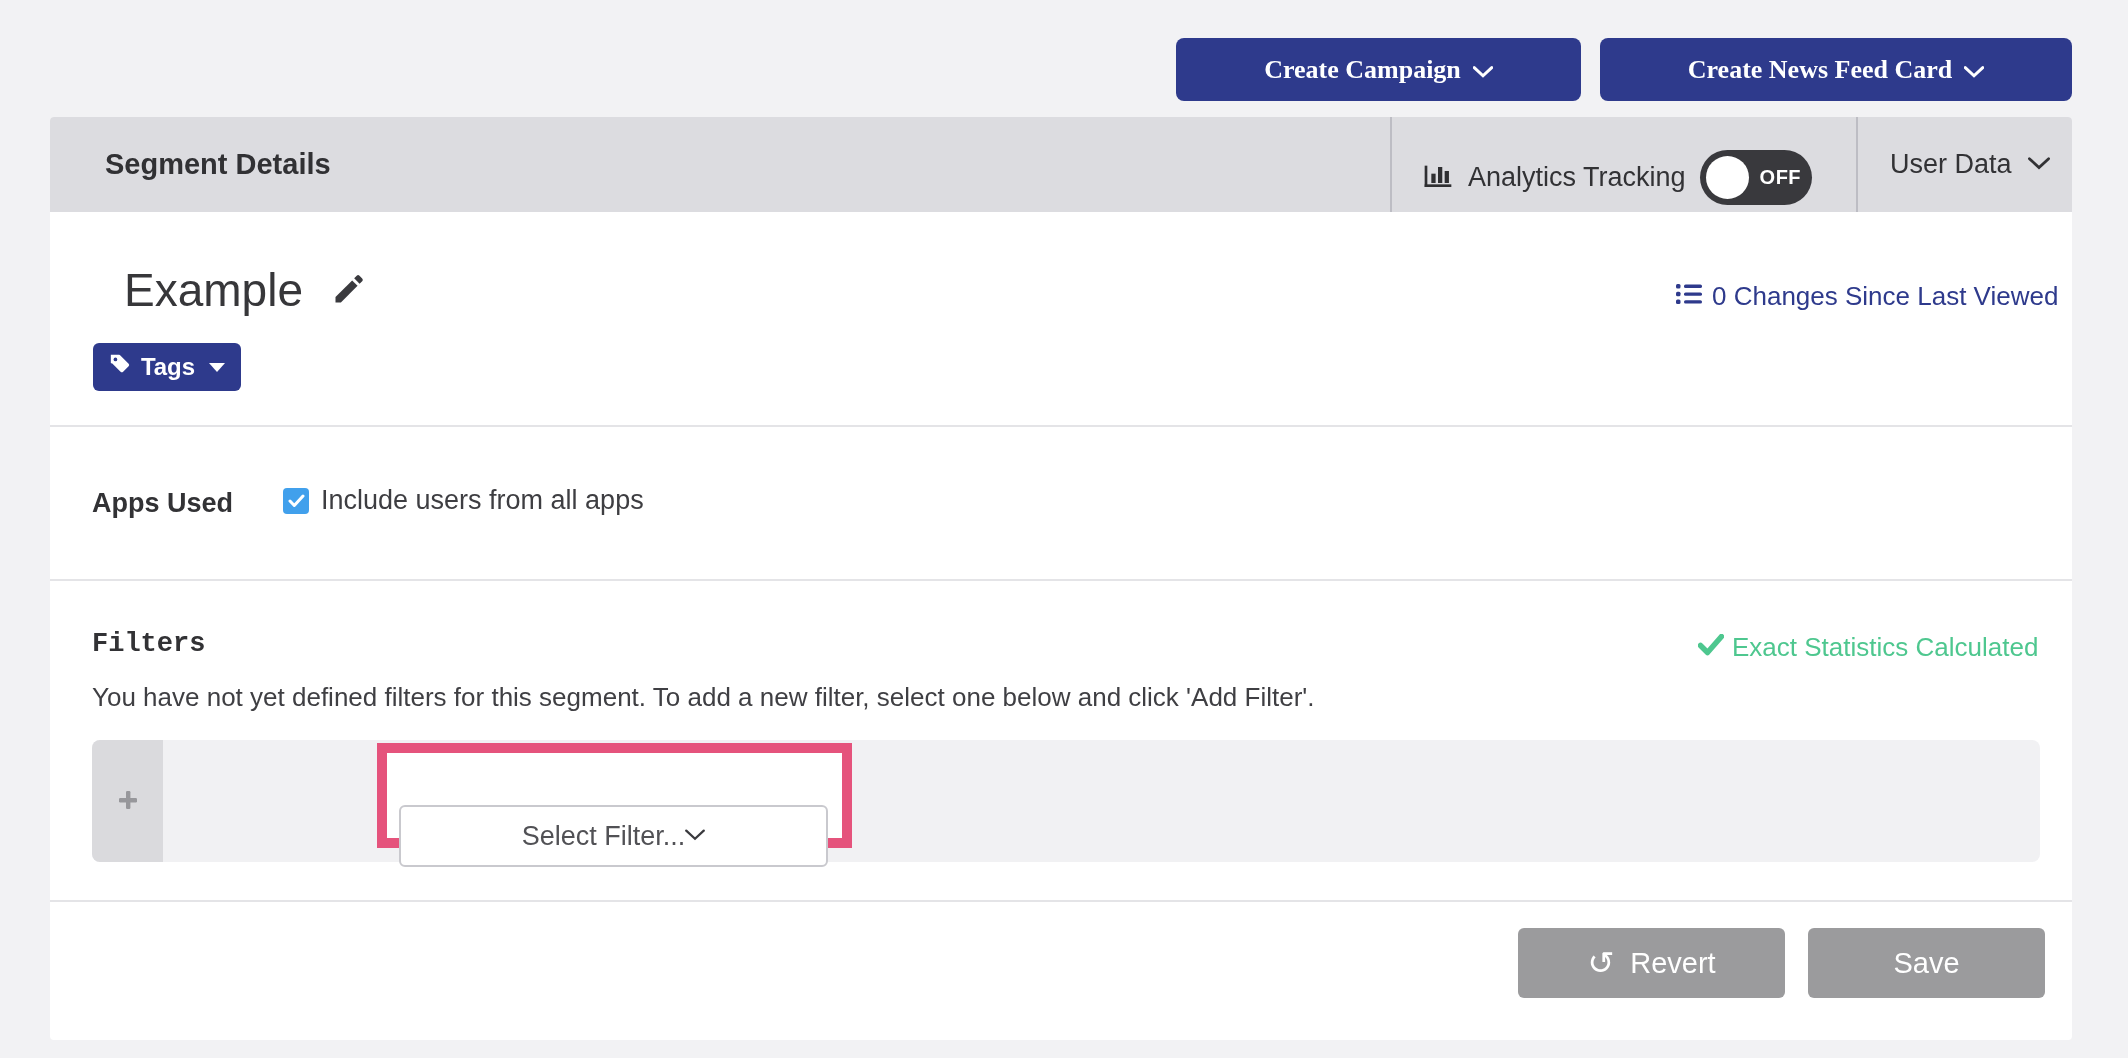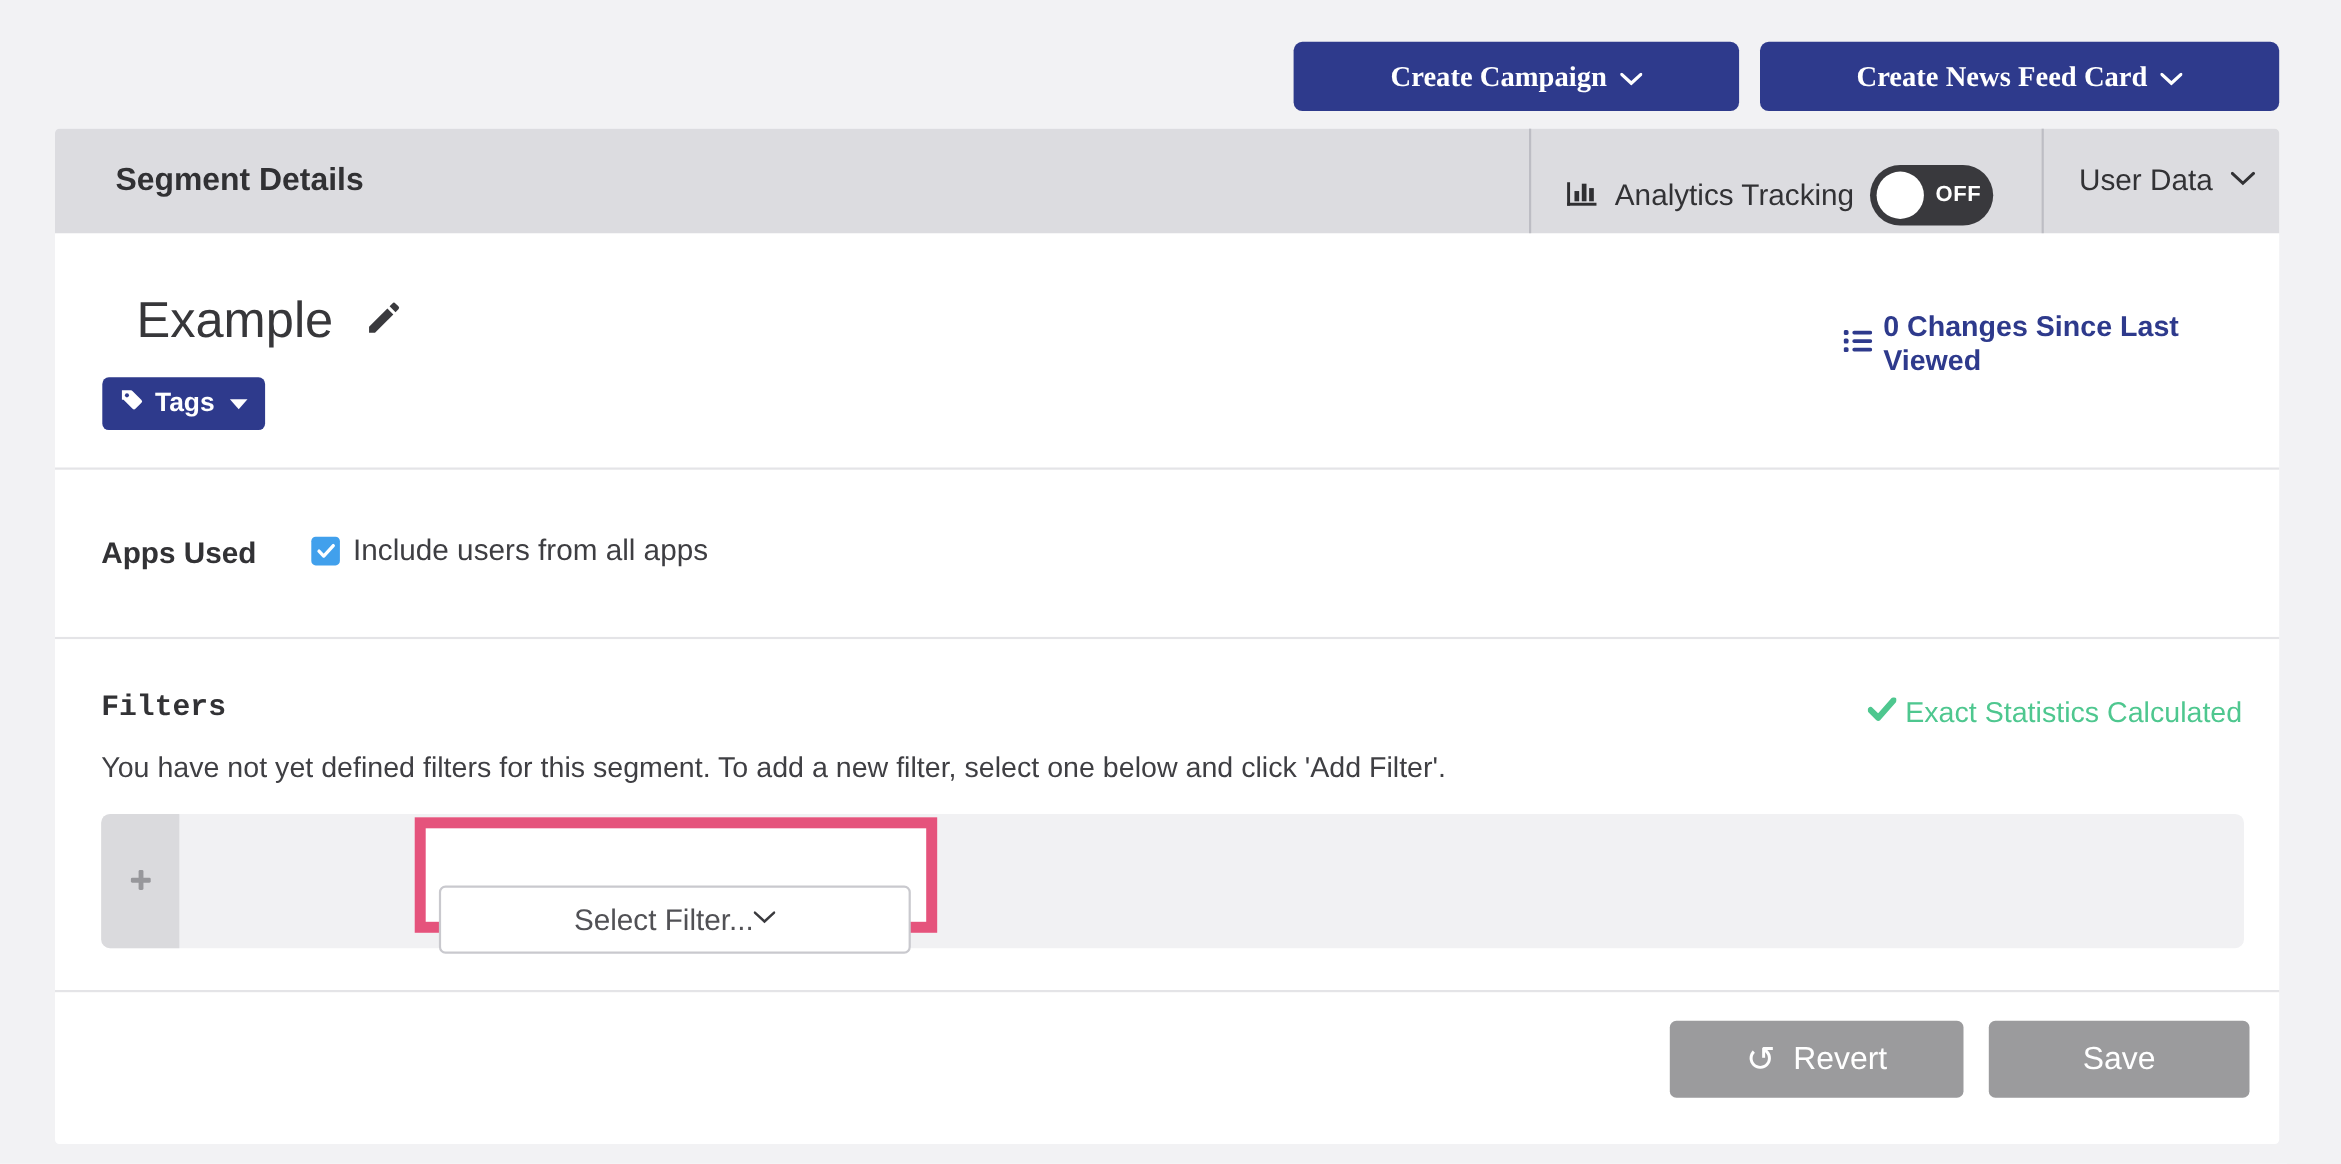--- a/index.html
+++ b/index.html
@@ -41,21 +41,21 @@
   .userdata-group { position:absolute; left:1840px; top:0; height:95px; width:160px;
                     display:flex; align-items:center; justify-content:space-between; cursor:pointer;
                     padding-right:0; }
   .userdata-label { font-size:27px; color:#323235; }
 
   
   .segment-name-row { position:absolute; left:42px; top:146px; display:flex; align-items:center; gap:28px;margin-left:32px; }
   .segment-name { font-size:46px; color:#37373a; }
   .edit-btn { background:none; border:none; cursor:pointer; display:flex; align-items:center; padding:0; }
   .changes-link { position:absolute; left:1626px; top:164px; display:flex; align-items:center; gap:10px;
-                  color:#2e3a8c; font-size:26px; font-weight:700; text-decoration:none; cursor:pointer; }
+                  color:#2e3a8c; font-size:26px; font-weight:400; text-decoration:none; cursor:pointer; }
   .tags-btn { position:absolute; left:43px; top:226px; width:148px; height:48px;
               background:#2e3a8c; color:#fff; border:none; border-radius:6px; cursor:pointer;
               display:flex; align-items:center; justify-content:center; gap:10px;
               font-family:"Liberation Sans",sans-serif; font-size:24px; font-weight:bold; }
   .caret-down { width:0; height:0; border-left:8px solid transparent; border-right:8px solid transparent;
                 border-top:9px solid #ffffff; margin-left:4px; }
 
   .hdiv { position:absolute; left:0; width:100%; height:2px; background:#e4e4e7; }
   .hdiv.h1 { top:308px; } .hdiv.h2 { top:462px; } .hdiv.h3 { top:783px; }
 

